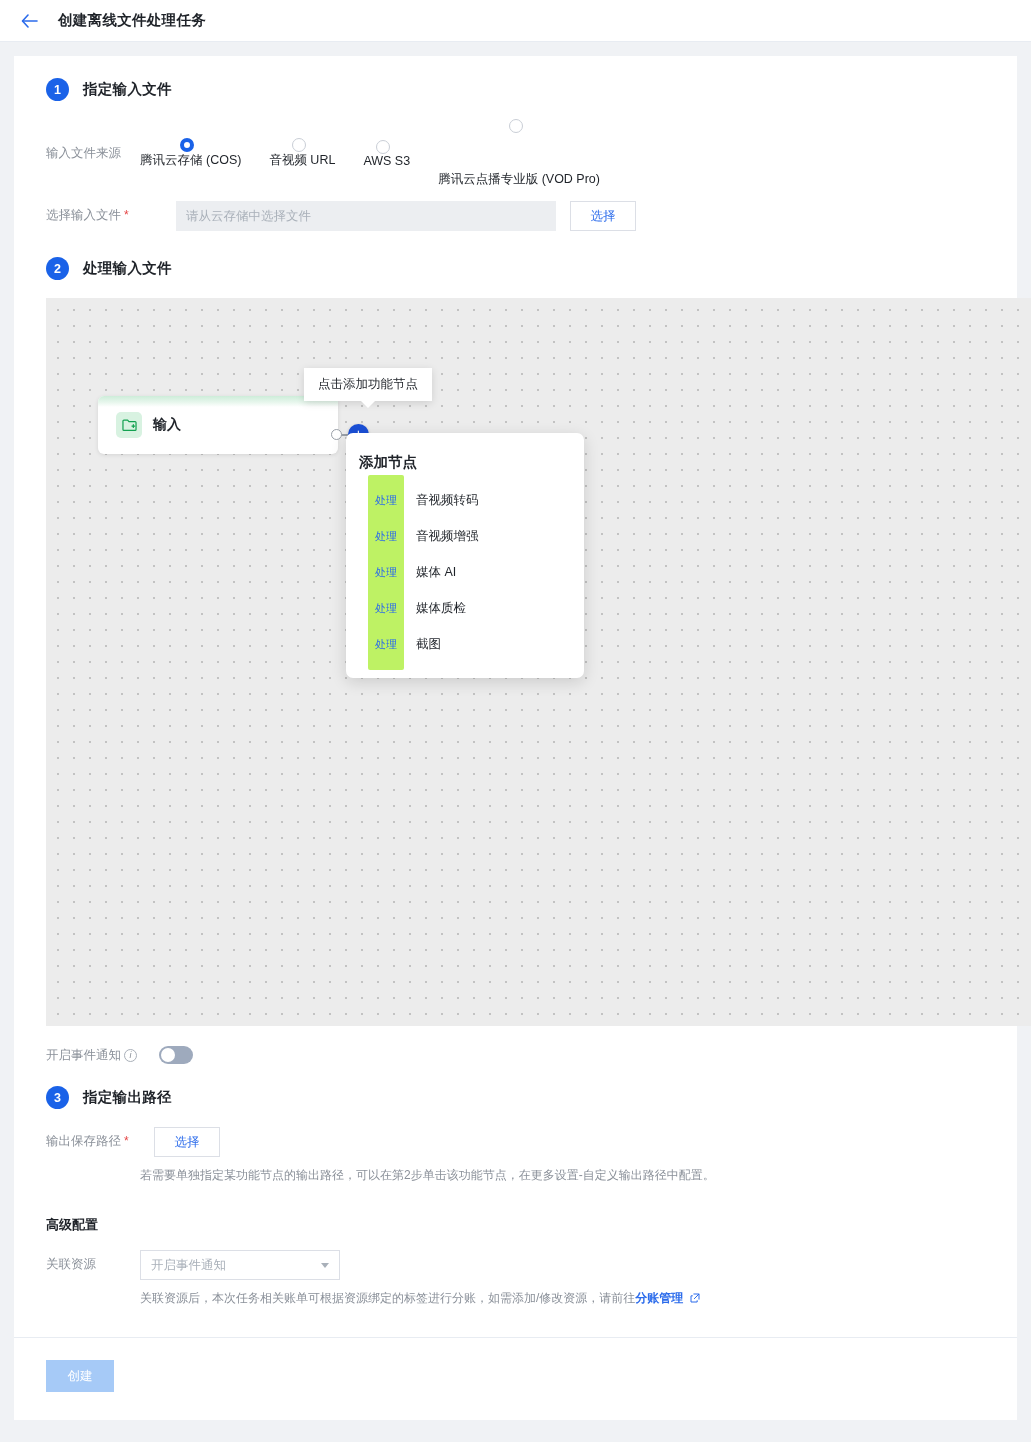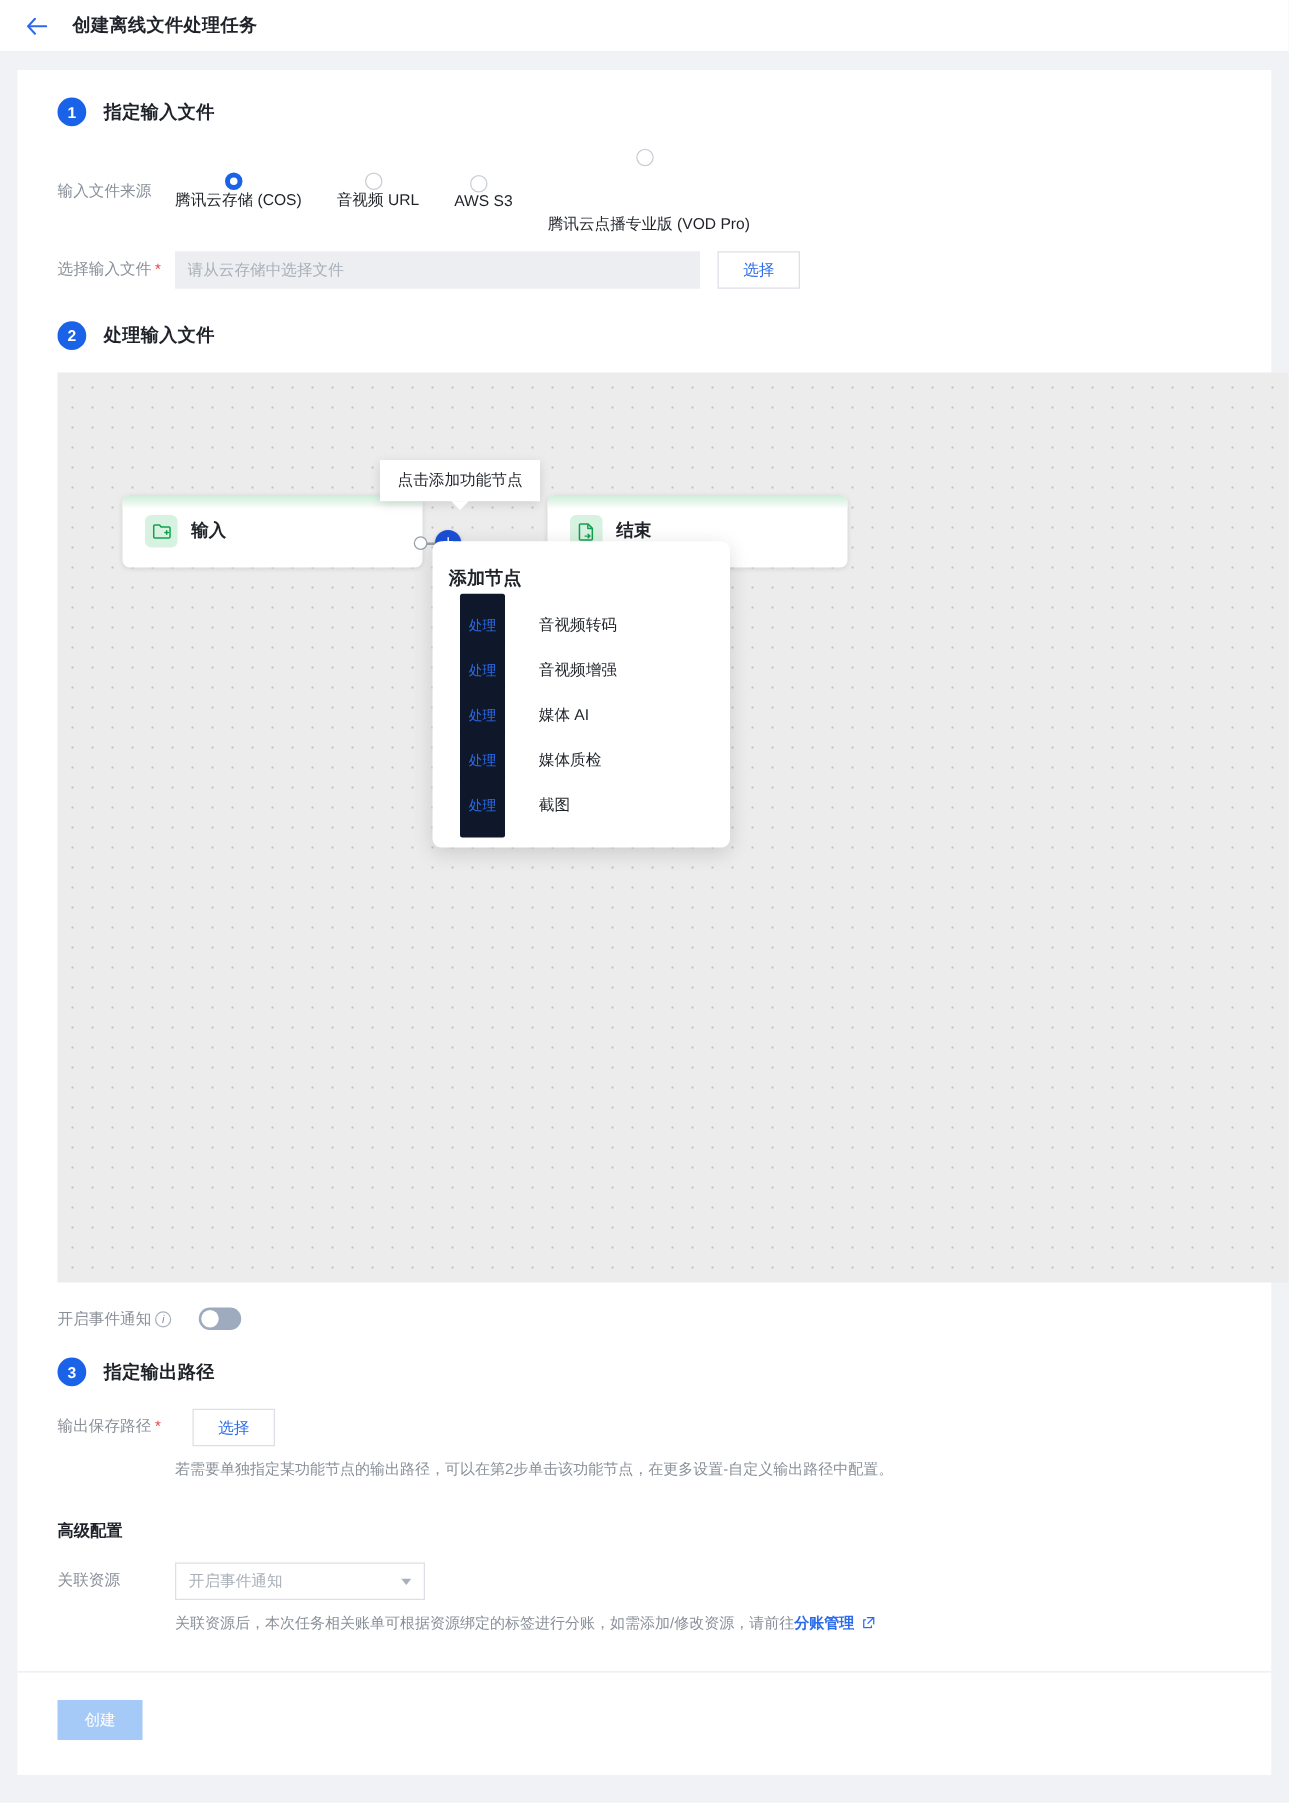--- a/index.html
+++ b/index.html
@@ -110,29 +110,30 @@
     margin-right: 7px;
     flex: none;
     position: relative;
   }
   .radio-dot.on {
     border: 4px solid #1a62e8;
     background: #fff;
   }
 
   .inp {
-    width: 420px;
+    width: 380px;
     height: 30px;
     background: #eceef1;
     border: none;
     outline: none;
     padding: 4px 10px;
     font-size: 12.5px;
     color: #1f2329;
     font-family: inherit;
+    margin-left: 36px;
   }
   .inp::placeholder { color: #a9b0b9; }
   .btn-outline {
     margin-left: 14px;
     height: 30px;
     min-width: 66px;
     padding: 0 16px;
     background: #fff;
     border: 1px solid #dcdfe6;
     color: #2b6beb;
@@ -299,26 +300,26 @@
     padding: 0 0 10px 13px;
   }
   .np-item {
     display: flex;
     align-items: center;
     height: 36px;
     padding-left: 22px;
     cursor: pointer;
   }
   .np-tag {
-    background: #0f172a;
+    background: #bef264;
     color: #2b6beb;
     font-size: 11px;
     padding: 18px 7px;
     border-radius: 2px;
-    margin-right: 27px;
+    margin-right: 12px;
     flex: none;
   }
   .np-label {
     font-size: 12.5px;
     color: #1f2329;
   }
 
   
   .toggle-row {
     display: flex;
@@ -489,30 +490,20 @@
     <div class="node" id="node-input">
       <span class="node-icon">
         <svg width="15" height="14" viewBox="0 0 16 15" fill="none" aria-hidden="true">
           <path d="M1 3.2 A1 1 0 0 1 2 2.2 H6 L7.4 3.9 H14 A1 1 0 0 1 15 4.9 V12.2 A1 1 0 0 1 14 13.2 H2 A1 1 0 0 1 1 12.2 Z" stroke="#12a150" stroke-width="1.3" fill="none" stroke-linejoin="round"></path>
           <path d="M10.6 8.6 H13.6 M12.1 7.1 V10.1" stroke="#12a150" stroke-width="1.3" stroke-linecap="round"></path>
         </svg>
       </span>
       <span class="node-label">输入</span>
     </div>
 
-    <div class="node" id="node-end">
-      <span class="node-icon">
-        <svg width="14" height="15" viewBox="0 0 14 16" fill="none" aria-hidden="true">
-          <path d="M2 1.2 H8.4 L12.2 5 V14.3 A.8 .8 0 0 1 11.4 15 H2 A.8 .8 0 0 1 1.2 14.3 V2 A.8 .8 0 0 1 2 1.2 Z" stroke="#12a150" stroke-width="1.3" fill="none" stroke-linejoin="round"></path>
-          <path d="M8.3 1.4 V5.1 H12" stroke="#12a150" stroke-width="1.2" stroke-linejoin="round" fill="none"></path>
-          <path d="M6 11.6 H10 M8.5 10.1 L10.2 11.6 L8.5 13.1" stroke="#12a150" stroke-width="1.2" stroke-linecap="round" stroke-linejoin="round" fill="none"></path>
-        </svg>
-      </span>
-      <span class="node-label">结束</span>
-    </div>
 
     <div class="edge"></div>
     <div class="port"></div>
 
     <div class="tooltip">点击添加功能节点</div>
 
     <div class="plus-btn">
       <span>+</span>
     </div>
 

